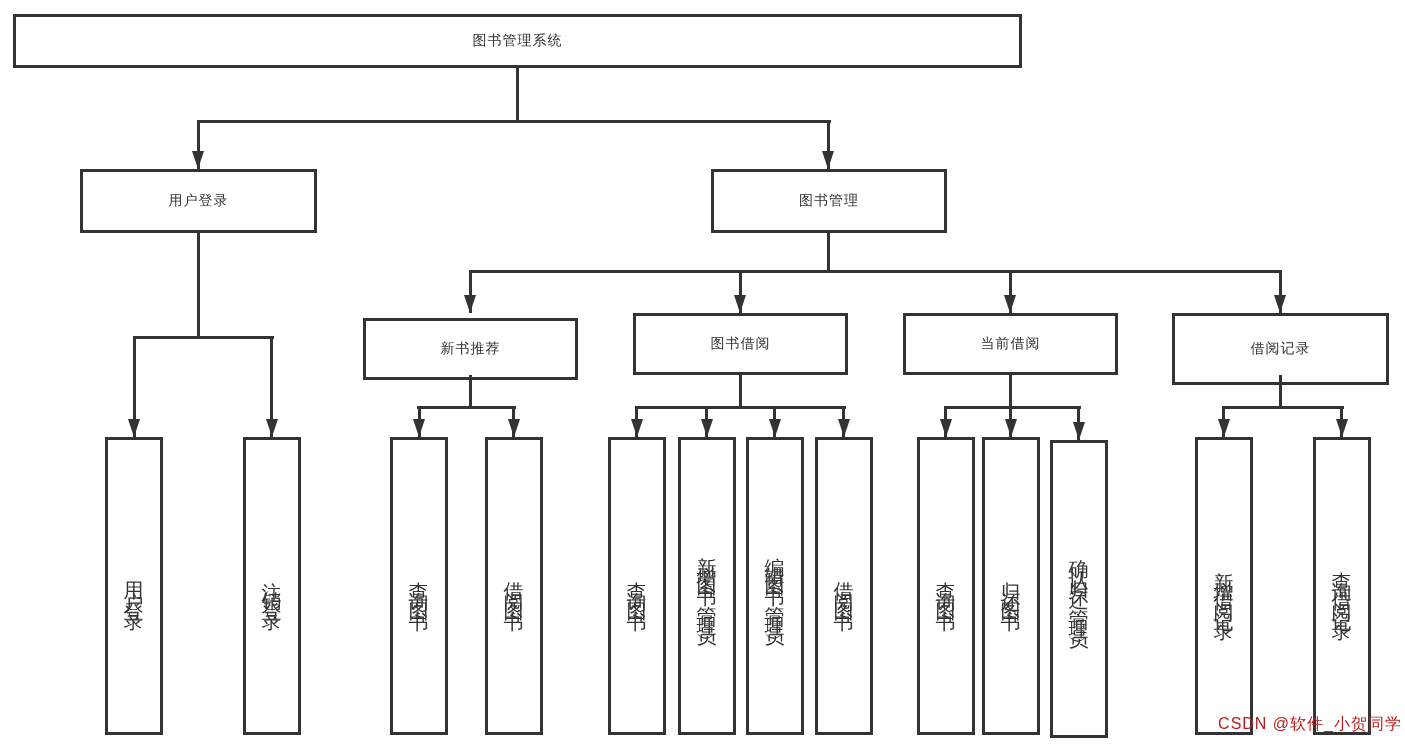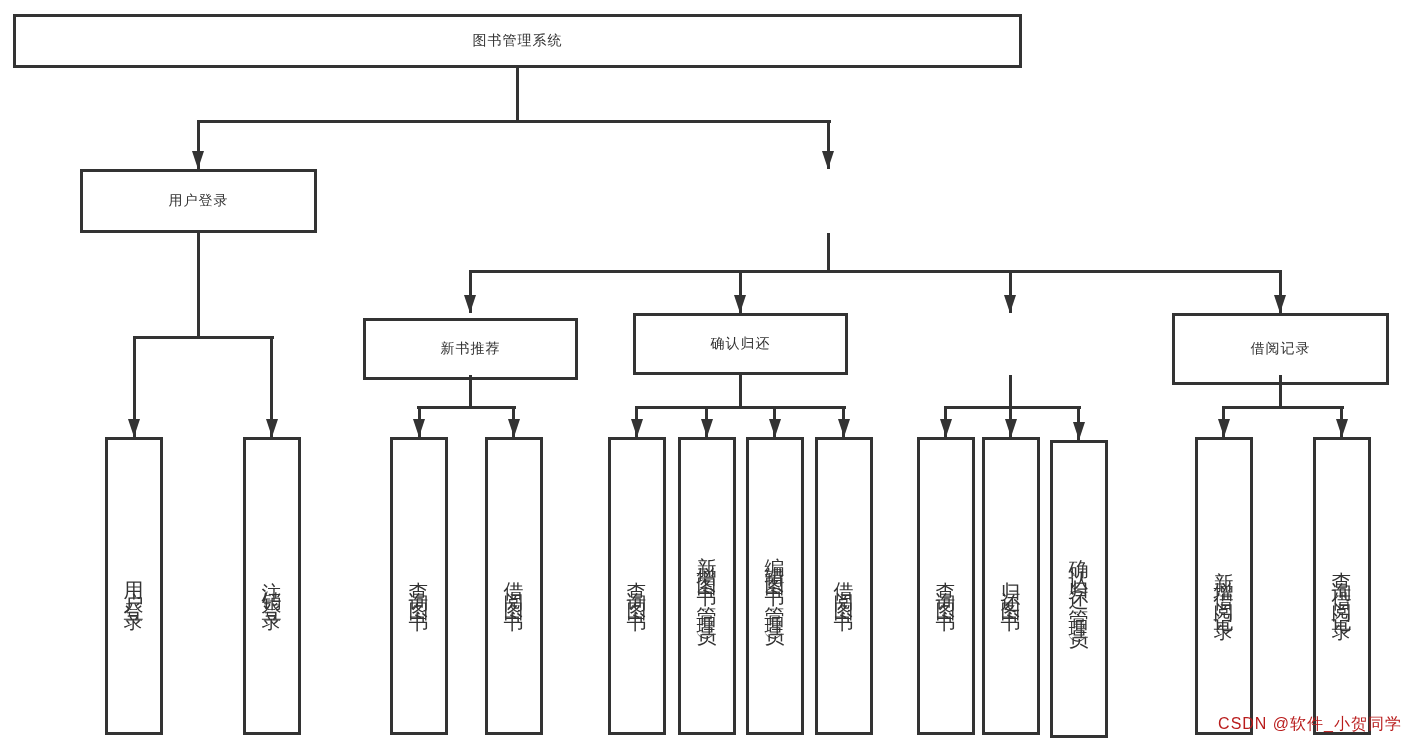--- a/index.html
+++ b/index.html
@@ -41,20 +41,23 @@
   <div class="line" style="left:516px;top:68px;width:3px;height:53px"></div>
   <div class="line" style="left:197px;top:120px;width:634px;height:3px"></div>
   <div class="line" style="left:197px;top:120px;width:3px;height:49px"></div>
   <div class="line" style="left:827px;top:120px;width:3px;height:49px"></div>
   <div class="arrow" style="left:192px;top:151px"></div>
   <div class="arrow" style="left:822px;top:151px"></div>
 
   <div class="box hbox" style="left:80px;top:169px;width:237px;height:64px">
     <span>用户登录</span>
   </div>
+  <div class="box hbox" style="left:711px;top:169px;width:236px;height:64px">
+    <span>图书管理</span>
+  </div>
 
   <div class="line" style="left:197px;top:233px;width:3px;height:103px"></div>
   <div class="line" style="left:133px;top:336px;width:141px;height:3px"></div>
   <div class="line" style="left:133px;top:336px;width:3px;height:101px"></div>
   <div class="line" style="left:270px;top:336px;width:3px;height:101px"></div>
   <div class="arrow" style="left:128px;top:419px"></div>
   <div class="arrow" style="left:266px;top:419px"></div>
 
   <div class="line" style="left:827px;top:233px;width:3px;height:38px"></div>
   <div class="line" style="left:469px;top:270px;width:812px;height:3px"></div>
@@ -64,21 +67,24 @@
   <div class="line" style="left:1279px;top:270px;width:3px;height:43px"></div>
   <div class="arrow" style="left:464px;top:295px"></div>
   <div class="arrow" style="left:734px;top:295px"></div>
   <div class="arrow" style="left:1004px;top:295px"></div>
   <div class="arrow" style="left:1274px;top:295px"></div>
 
   <div class="box hbox" style="left:363px;top:318px;width:215px;height:62px">
     <span>新书推荐</span>
   </div>
   <div class="box hbox" style="left:633px;top:313px;width:215px;height:62px">
-    <span>确认归还</span>
+    <span>图书借阅</span>
+  </div>
+  <div class="box hbox" style="left:903px;top:313px;width:215px;height:62px">
+    <span>当前借阅</span>
   </div>
   <div class="box hbox" style="left:1172px;top:313px;width:217px;height:72px">
     <span>借阅记录</span>
   </div>
 
   <div class="line" style="left:469px;top:375px;width:3px;height:32px"></div>
   <div class="line" style="left:417px;top:406px;width:99px;height:3px"></div>
   <div class="line" style="left:418px;top:406px;width:3px;height:31px"></div>
   <div class="line" style="left:512px;top:406px;width:3px;height:31px"></div>
   <div class="arrow" style="left:413px;top:419px"></div>

